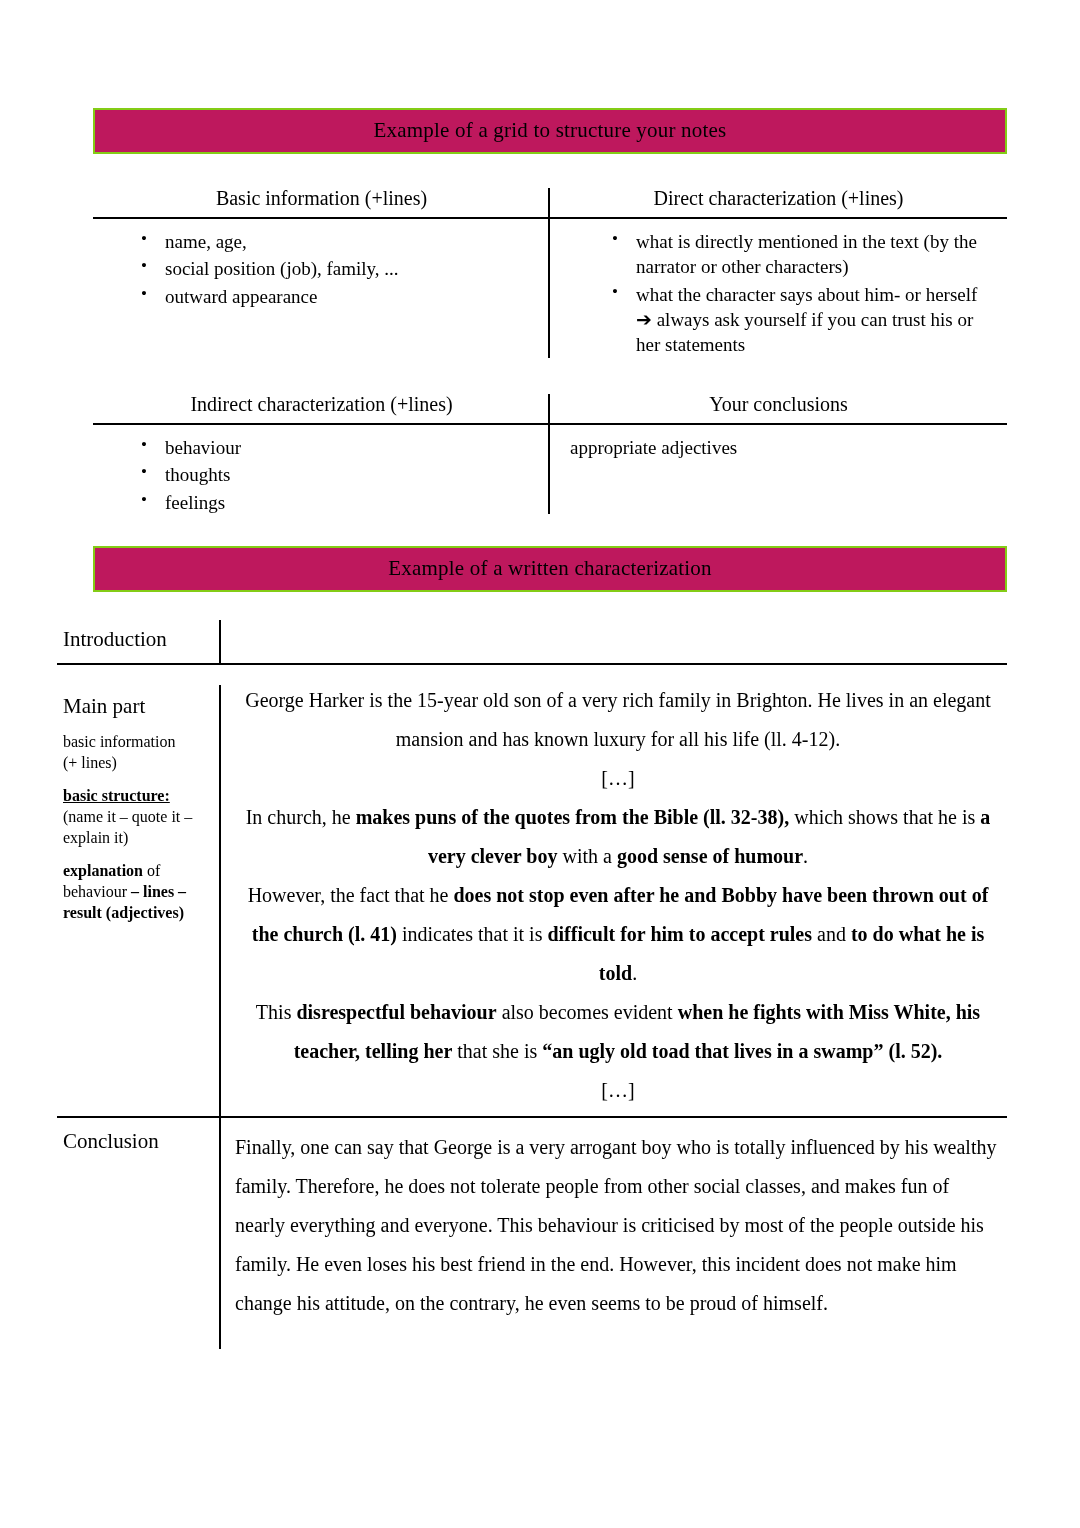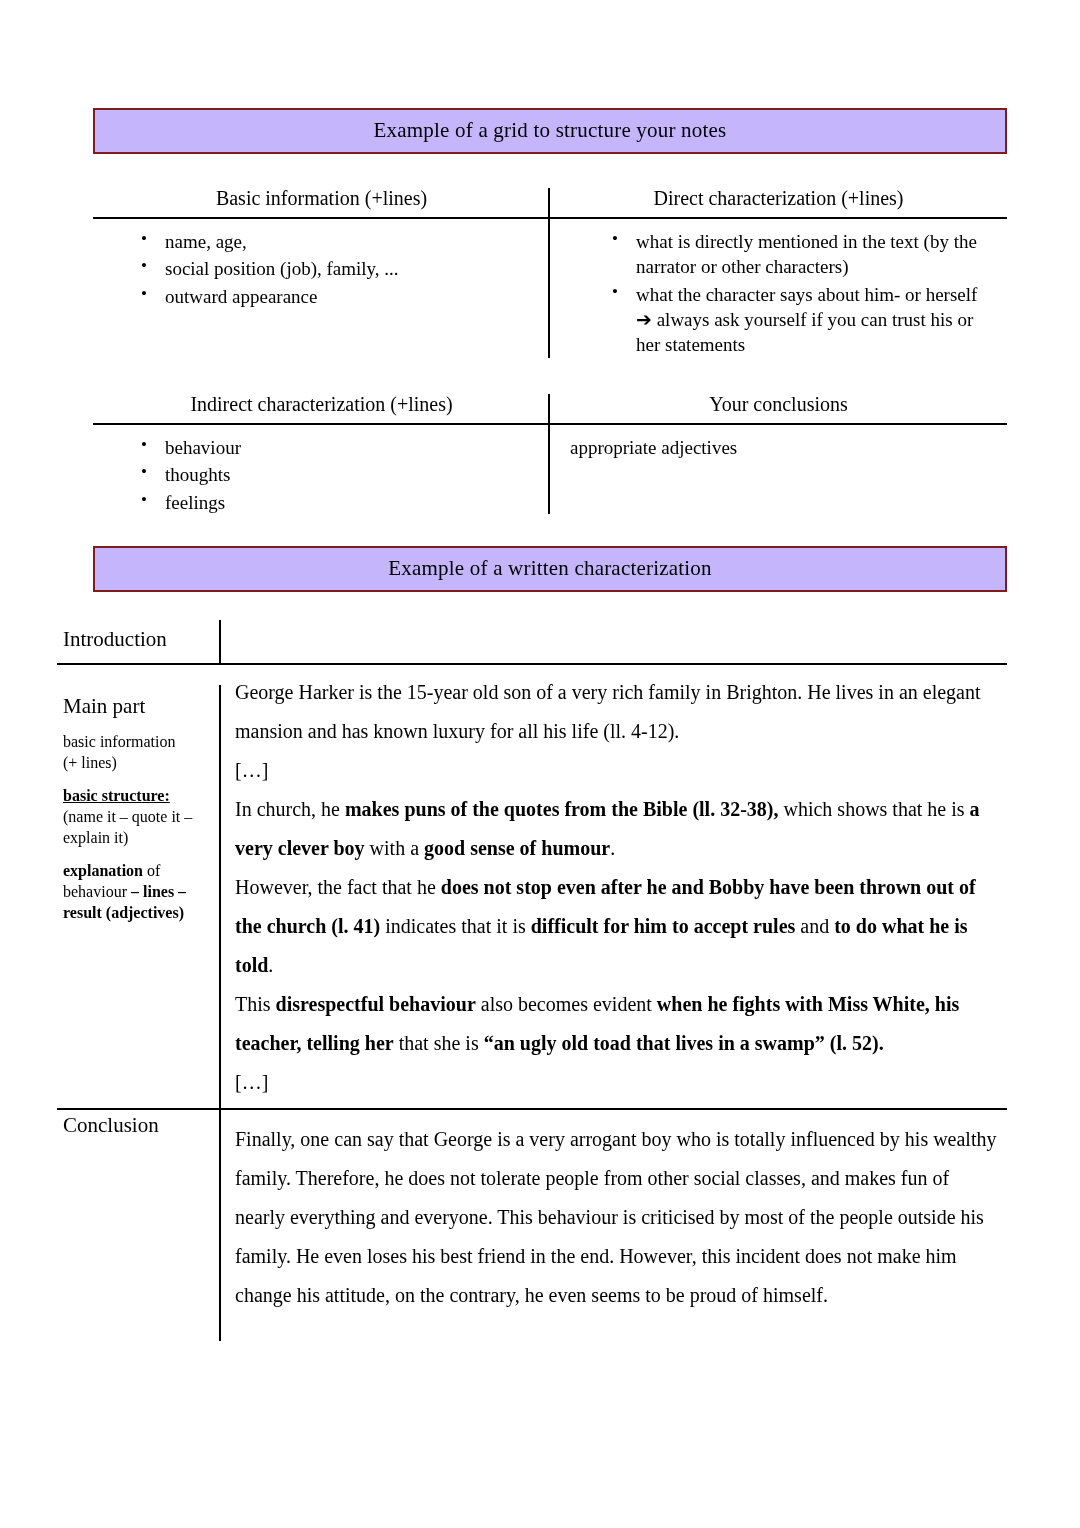--- a/index.html
+++ b/index.html
@@ -18,26 +18,26 @@
   .page {
     position: relative;
     width: 1080px;
     height: 1528px;
     box-sizing: border-box;
   }
 
   
   .title-box {
     position: absolute;
-    border: 2px solid #7f1d1d;
+    border: 2px solid #84cc16;
     box-sizing: border-box;
     display: flex;
     align-items: center;
     justify-content: center;
-    background: #c4b5fd;
+    background: #be185d;
   }
   .title-box .title-text {
     font-size: 21px;
     line-height: 1.2;
     letter-spacing: 0.2px;
   }
   #title-grid  { left: 93px;  top: 108px; width: 914px; height: 46px; }
   #title-write { left: 93px;  top: 546px; width: 914px; height: 46px; }
 
   
@@ -150,22 +150,22 @@
     font-size: 20px;
     line-height: 1.95;
     margin: 0;
   }
   .body-line b { font-weight: bold; }
 
   
   #row-intro .ct-label   { padding-bottom: 0; }
   #row-intro .ct-content { padding-top: 8px; padding-bottom: 14px; }
   #row-main  .ct-label   { padding-top: 8px; padding-bottom: 17px; margin-top: 20px; }
-  #row-main  .ct-content { padding-top: 8px; padding-bottom: 6px; }
-  #row-concl .ct-label   { padding-top: 2px; }
+  #row-main  .ct-content { padding-top: 16px; padding-bottom: 6px; text-align: center; }
+  #row-concl .ct-label   { padding-top: 10px; }
   #row-concl .ct-content { padding-top: 10px; padding-bottom: 26px; }
 </style>
 </head>
 <body>
 
 <div class="page">
 
   <div class="title-box" id="title-grid">
     <span class="title-text">Example of a grid to structure your notes</span>
   </div>

